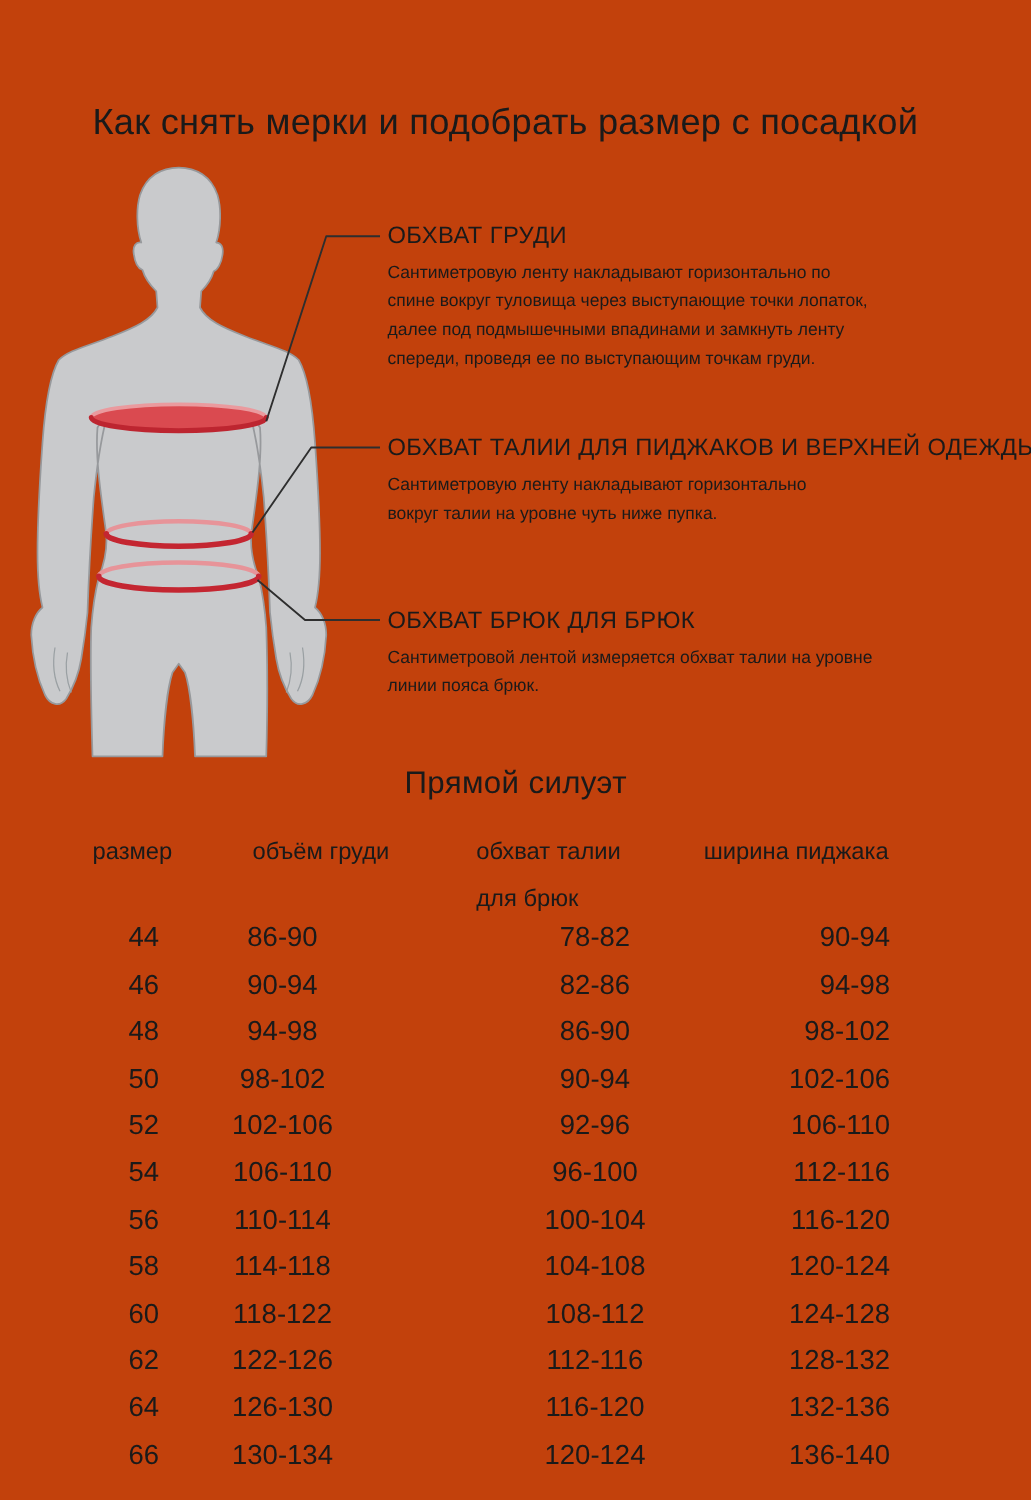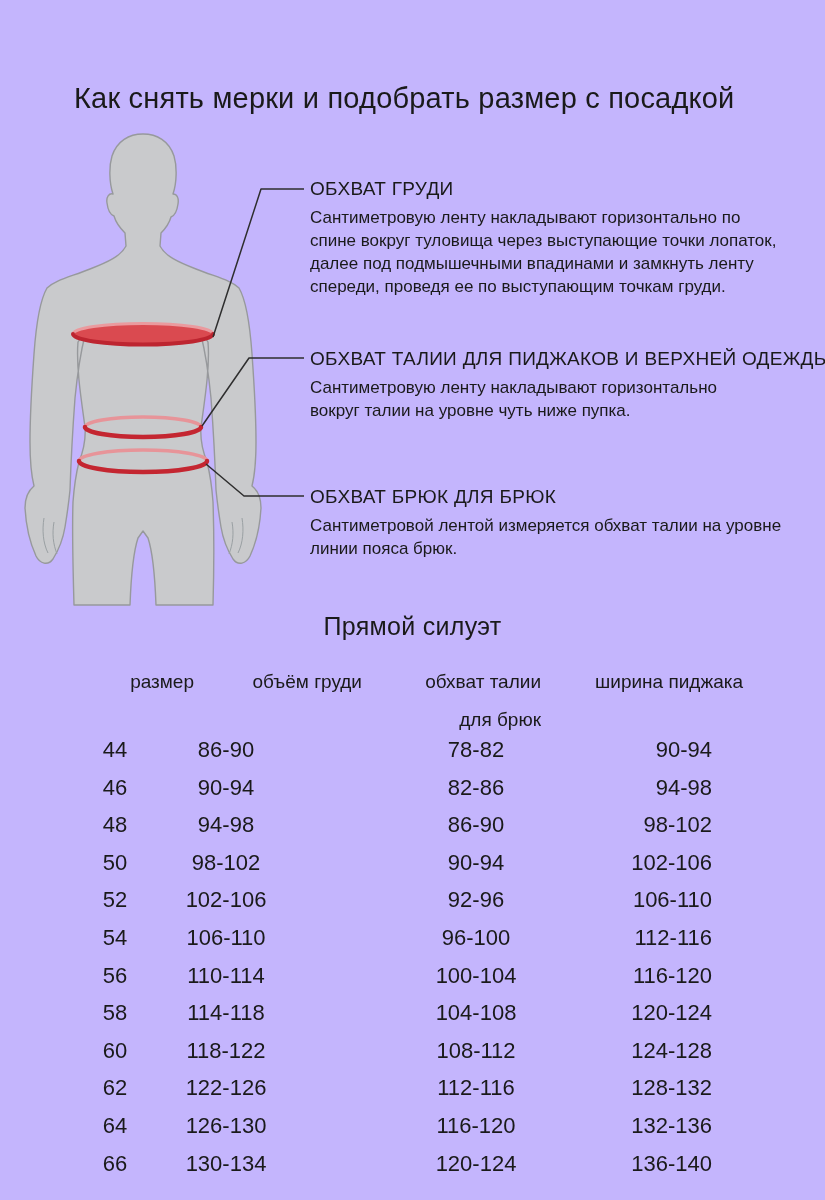--- a/index.html
+++ b/index.html
@@ -1,31 +1,31 @@
 <!DOCTYPE html>
 <html><head>
 <meta charset="utf-8">
 <style>
   html,body{margin:0;padding:0;background:#ffffff;}
   body{font-family:"Liberation Sans","DejaVu Sans",sans-serif;color:#1a1a1a;}
-  #page{position:relative;width:825px;height:1200px;background:#c4b5fd;margin:0 auto;overflow:hidden;}
+  #page{position:relative;width:825px;height:1200px;background:#c2410c;margin:0 auto;overflow:hidden;}
 
   .page-title{position:absolute;left:74px;top:82px;font-size:29px;font-weight:400;letter-spacing:0.2px;white-space:nowrap;}
 
   #figure-svg{position:absolute;left:20px;top:130px;width:300px;height:480px;}
 
   .m-block{position:absolute;left:310px;}
   .m-heading{font-size:19px;font-weight:400;letter-spacing:0.3px;white-space:nowrap;}
-  .m-line{font-size:17px;line-height:23px;white-space:nowrap;}
+  .m-line{font-size:14px;line-height:23px;white-space:nowrap;}
   .m-body{margin-top:6px;}
 
   .table-title{position:absolute;left:0;top:612px;width:825px;text-align:center;font-size:25px;font-weight:400;letter-spacing:0.3px;}
 
   .thead-row{position:absolute;left:0;width:825px;height:36px;}
-  .thead-row .hcell{position:absolute;line-height:36px;font-size:19px;text-align:right;white-space:nowrap;}
+  .thead-row .hcell{position:absolute;line-height:36px;font-size:19px;text-align:left;white-space:nowrap;}
   .h0{left:74px;width:120px;}
   .h1{left:202px;width:160px;}
   .h2h{left:381px;width:160px;}
   .h3h{left:563px;width:180px;}
 
   #table-body{position:absolute;left:0;top:731px;width:825px;}
   .trow{position:relative;width:825px;height:37.6px;}
   .tcell{position:absolute;top:0;line-height:37.6px;font-size:22px;white-space:nowrap;}
   .c0{left:55px;width:120px;text-align:center;}
   .c1{left:146px;width:160px;text-align:center;}

